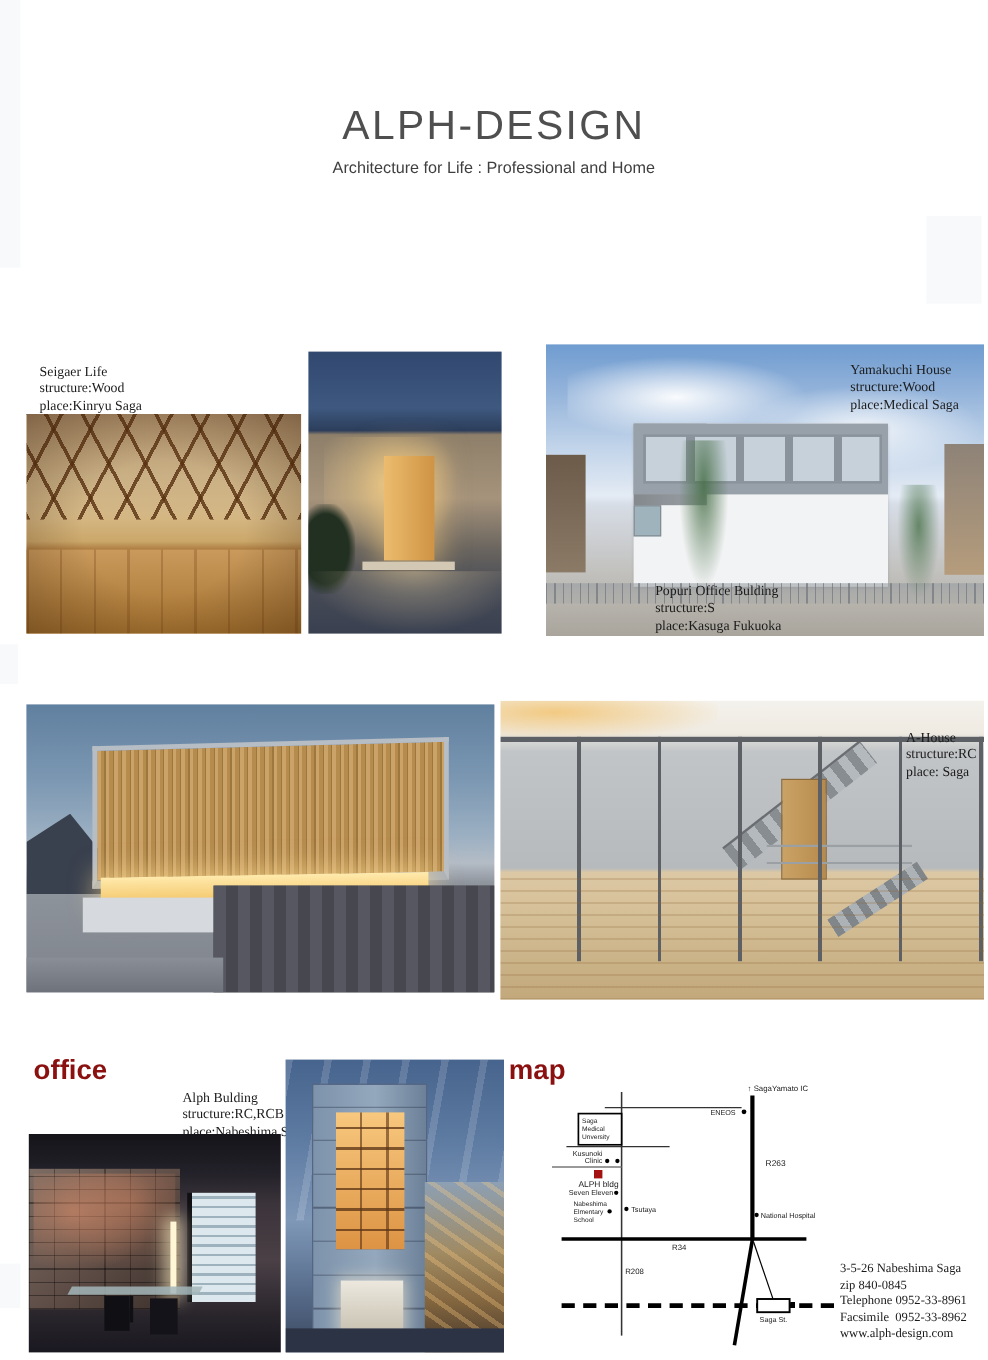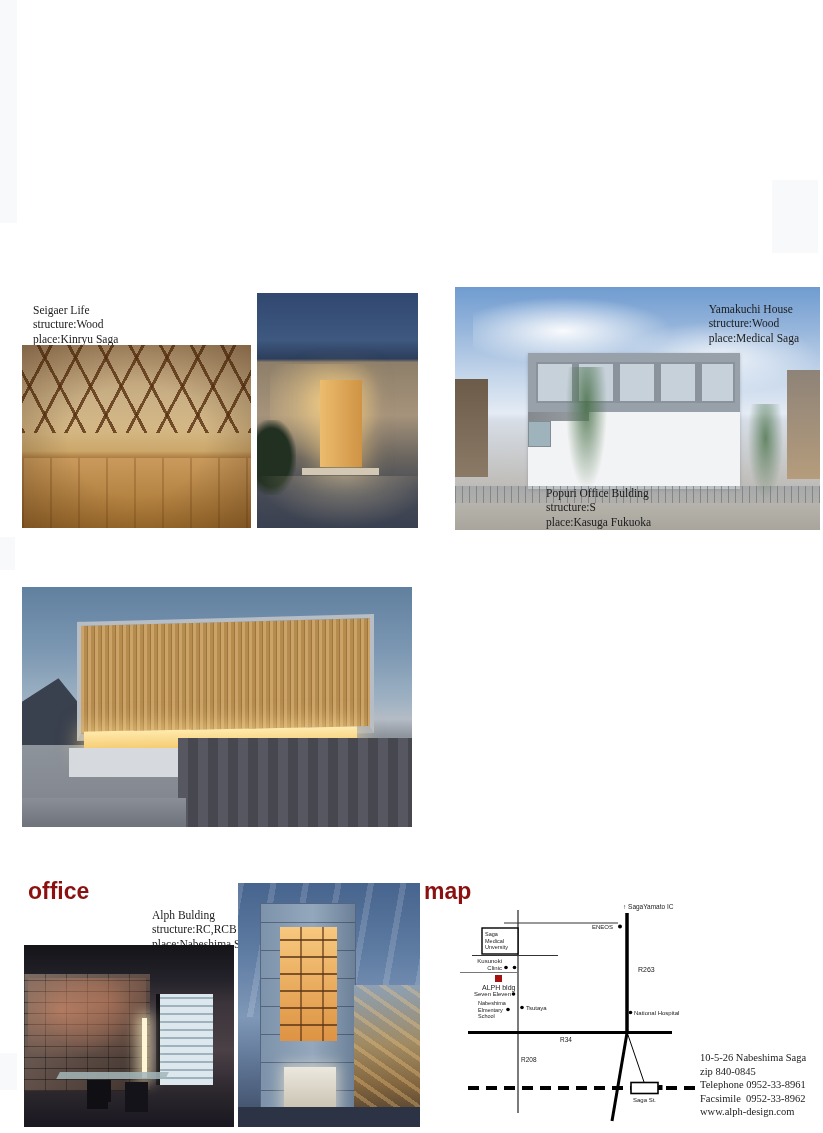--- a/index.html
+++ b/index.html
@@ -153,20 +153,24 @@
 </head>
 <body>
 
 <div id="page">
 
   <div class="abs strip" style="left:0;top:0;width:17px;height:223px;"></div>
   <div class="abs strip" style="left:772px;top:180px;width:46px;height:73px;"></div>
   <div class="abs strip" style="left:0;top:537px;width:15px;height:33px;"></div>
   <div class="abs strip" style="left:0;top:1053px;width:17px;height:37px;"></div>
 
+  <div class="abs" id="header">
+    <div id="title">ALPH-DESIGN</div>
+    <div id="subtitle">Architecture for Life : Professional and Home</div>
+  </div>
 
   <div class="abs cap" style="left:33px;top:303px;">
     <div>Seigaer Life</div>
     <div>structure:Wood</div>
     <div>place:Kinryu Saga</div>
   </div>
 
   <div class="photo" id="p1">
     <div class="p1-truss"></div>
     <div class="p1-floor"></div>
@@ -210,20 +214,34 @@
 
   <div class="photo" id="p4">
     <div class="p4-roofl"></div>
     <div class="p4-slats"></div>
     <div class="p4-glow"></div>
     <div class="p4-wall"></div>
     <div class="p4-fence"></div>
     <div class="p4-ground"></div>
   </div>
 
+  <div class="photo" id="p5">
+    <div class="p5-cove"></div>
+    <div class="p5-stair1"></div>
+    <div class="p5-stair2"></div>
+    <div class="p5-door"></div>
+    <div class="p5-rail"></div>
+    <div class="p5-mull"></div>
+    <div class="p5-floor"></div>
+    <div class="cap" style="position:absolute;left:338px;top:24px;">
+      <div>A-House</div>
+      <div>structure:RC</div>
+      <div>place: Saga</div>
+    </div>
+  </div>
 
   <div class="abs sec-h" style="left:28px;top:878px;text-align:right;">office</div>
 
   <div class="abs cap" style="left:152px;top:908px;">
     <div>Alph Bulding</div>
     <div>structure:RC,RCB</div>
     <div>place:Nabeshima Saga</div>
   </div>
 
   <div class="photo" id="p6">
@@ -297,20 +315,20 @@
       <text x="105" y="147" font-size="6.5">R34</text>
       <text x="66" y="167" font-size="6.5">R208</text>
 
       <rect x="176" y="187.5" width="27" height="11" fill="#fff" stroke="#000" stroke-width="1.6"></rect>
       <rect x="203.5" y="190" width="4" height="5" fill="#000"></rect>
       <text x="178" y="207" font-size="6">Saga St.</text>
     </svg>
   </div>
 
   <div class="abs" id="contact">
-    <div>10-5-26 Nabeshima Saga</div>
+    <div>3-5-26 Nabeshima Saga</div>
     <div>zip 840-0845</div>
     <div>Telephone 0952-33-8961</div>
     <div>Facsimile  0952-33-8962</div>
     <div>www.alph-design.com</div>
   </div>
 
 </div>
 
 </body></html>

